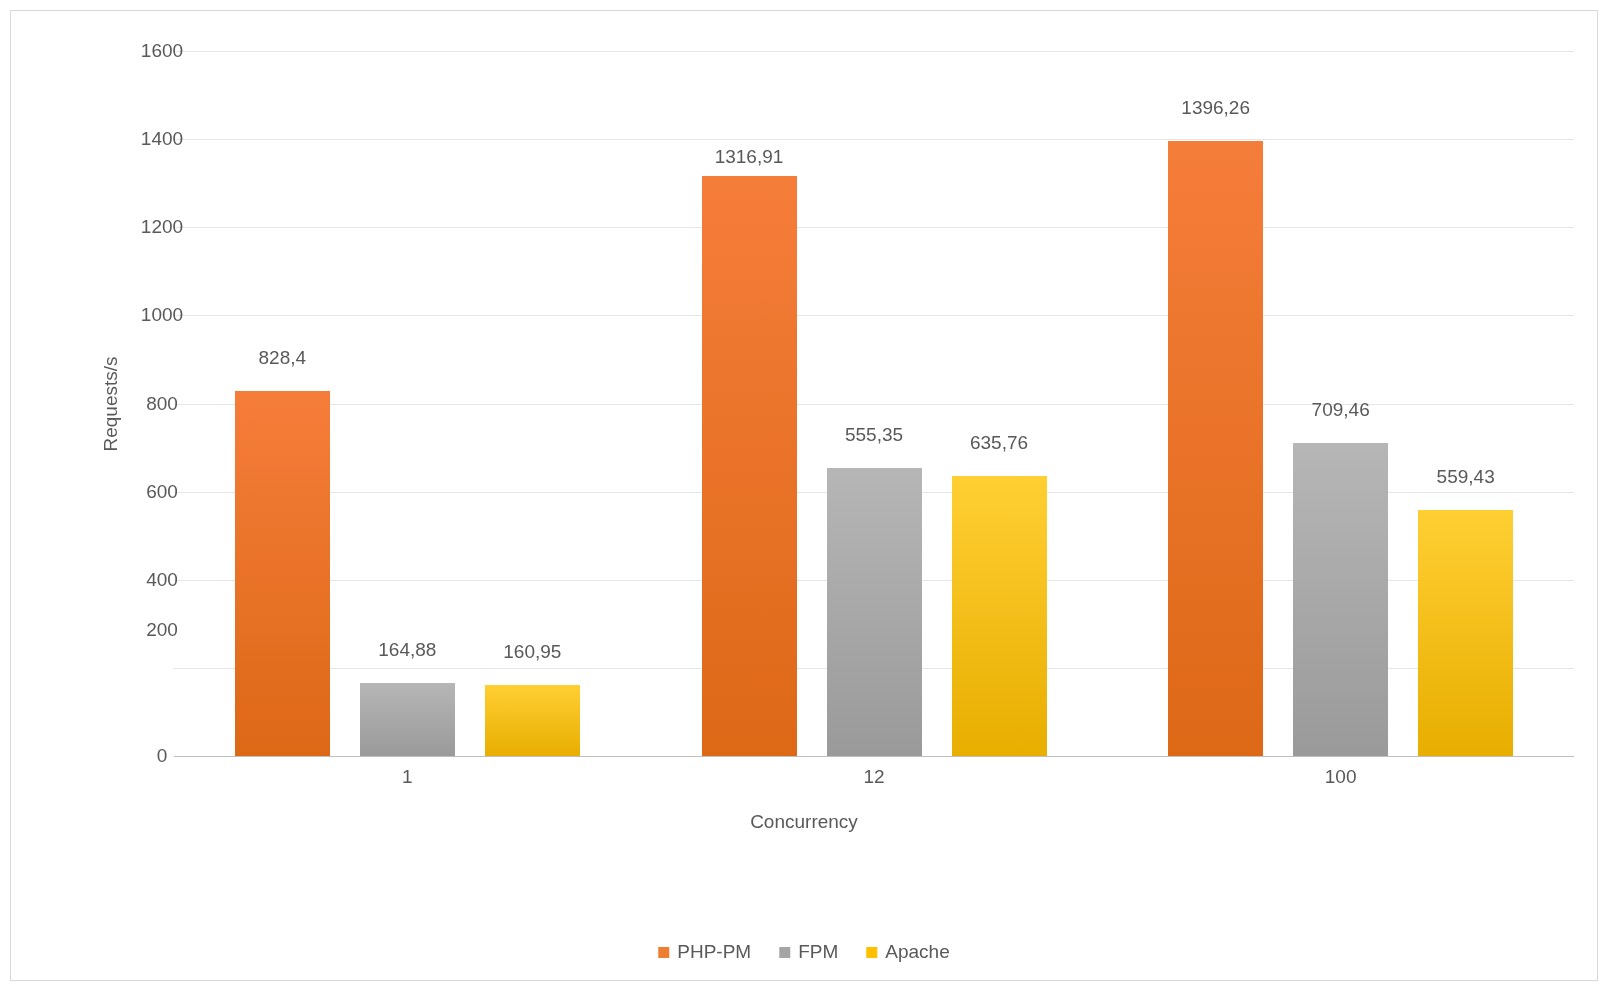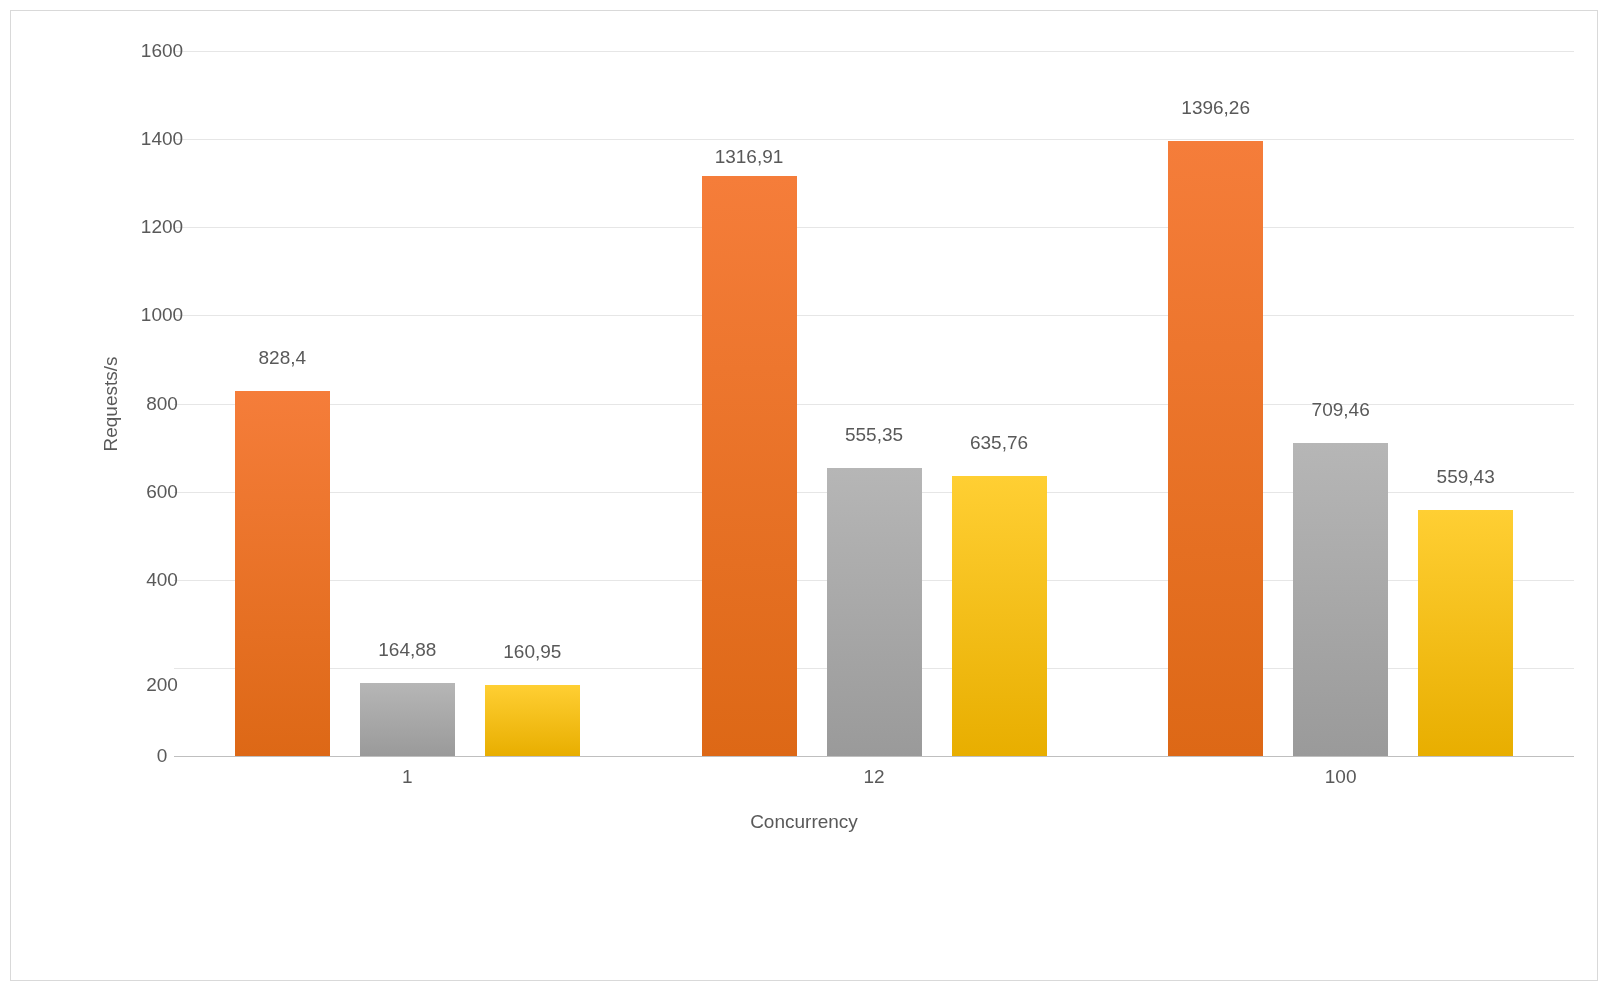--- a/index.html
+++ b/index.html
@@ -148,29 +148,43 @@
         <div class="bar-label" style="left: 1041.67px; top: 89.7729px;">1396,26</div>
         <div class="bar gray" style="left: 1119.17px; width: 95px; height: 312.606px;"></div>
         <div class="bar-label" style="left: 1166.67px; top: 392.394px;">709,46</div>
         <div class="bar yellow" style="left: 1244.17px; width: 95px; height: 246.499px;"></div>
         <div class="bar-label" style="left: 1291.67px; top: 458.501px;">559,43</div>
       </div>
   </div>
 
   <div id="yticks">
       <div class="ytick" style="top: 745px;">0</div>
-      <div class="ytick" style="top: 674px;">200</div>
+      <div class="ytick" style="top: 619px;">200</div>
       <div class="ytick" style="top: 568.75px;">400</div>
       <div class="ytick" style="top: 480.625px;">600</div>
       <div class="ytick" style="top: 392.5px;">800</div>
       <div class="ytick" style="top: 304.375px;">1000</div>
       <div class="ytick" style="top: 216.25px;">1200</div>
       <div class="ytick" style="top: 128.125px;">1400</div>
       <div class="ytick" style="top: 40px;">1600</div>
     </div>
   <div id="xticks">
       <div class="xtick" style="left: 396.333px;">1</div>
       <div class="xtick" style="left: 863px;">12</div>
       <div class="xtick" style="left: 1329.67px; text-align: center;">100</div>
     </div>
 
+  <div class="legend">
+    <div class="legend-item">
+      <span class="swatch sw-orange"></span>
+      <span>PHP-PM</span>
+    </div>
+    <div class="legend-item">
+      <span class="swatch sw-gray"></span>
+      <span>FPM</span>
+    </div>
+    <div class="legend-item">
+      <span class="swatch sw-yellow"></span>
+      <span>Apache</span>
+    </div>
+  </div>
 
 </div>
 
 </body></html>

